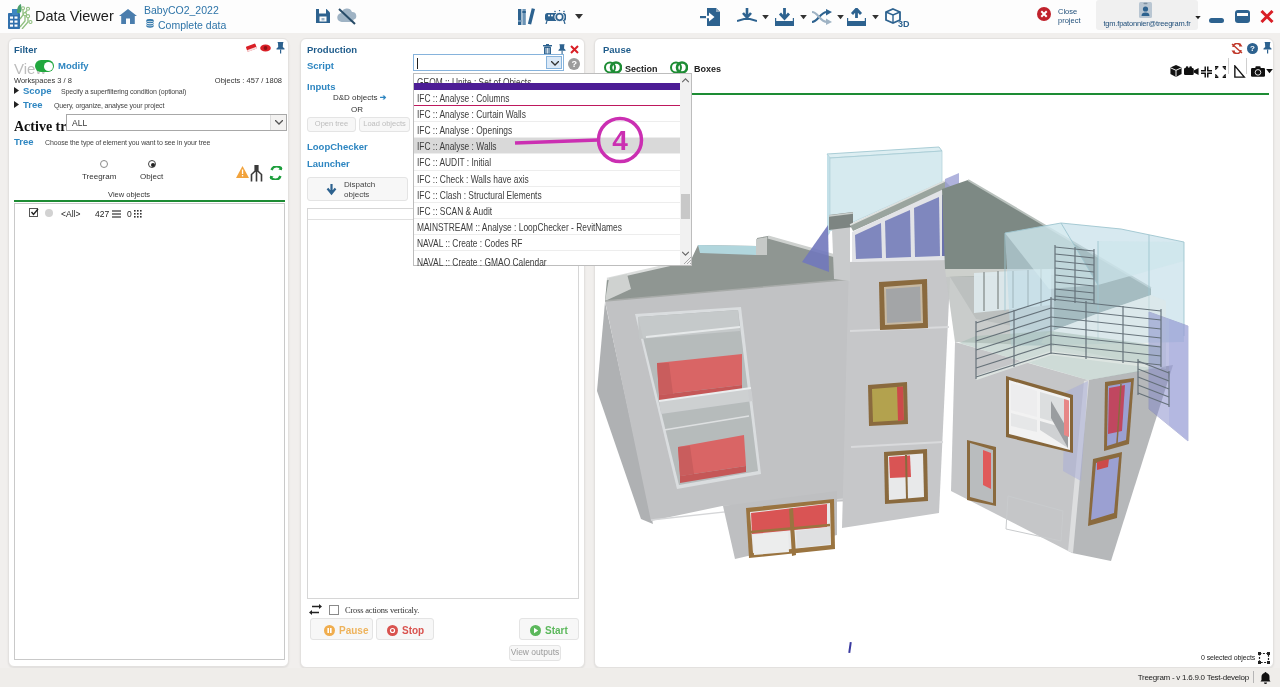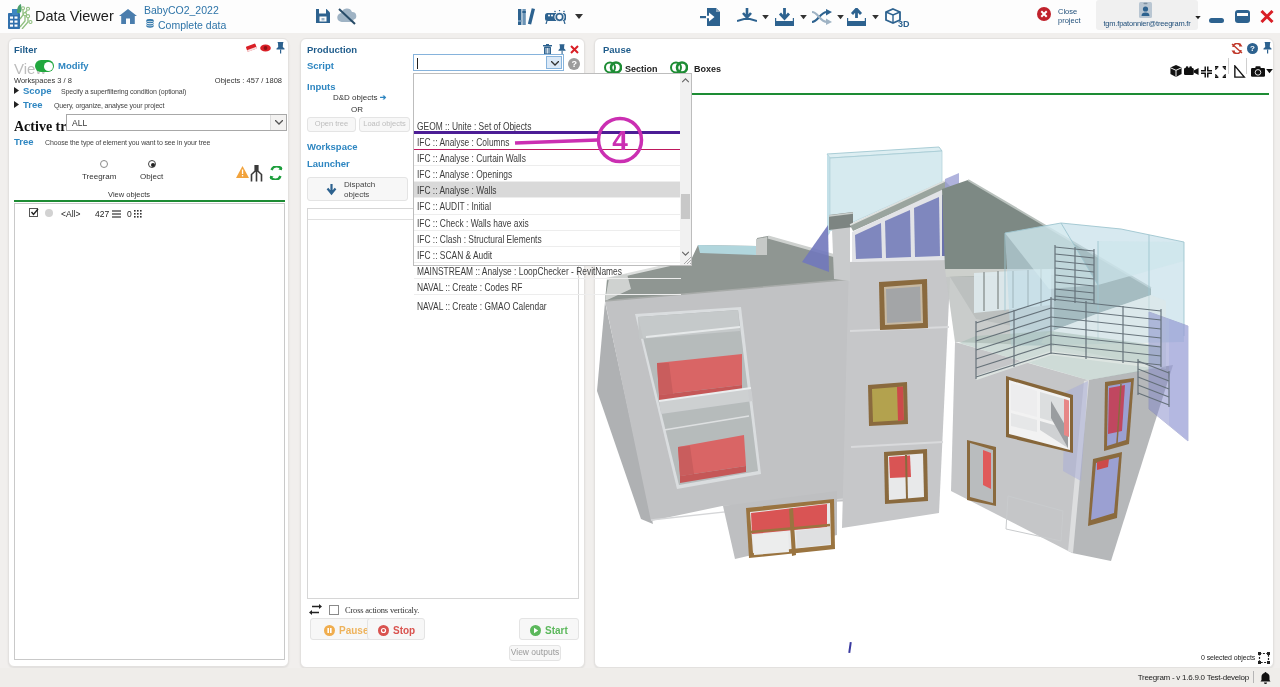--- a/index.html
+++ b/index.html
@@ -305,21 +305,21 @@
   <div class="abs" style="left:6px;top:42px;"><span class="blue">Inputs</span></div>
   <div class="abs" style="left:32px;top:54px;font-size:8px;color:#333;">D&amp;D objects <span style="color:#2e86c1;font-weight:bold;">➔</span></div>
   <div class="abs" style="left:50px;top:66px;font-size:8px;color:#333;">OR</div>
   <div class="btn" style="left:6px;top:78px;width:49px;height:15px;">
       <div style="font-size:7.5px;color:#bdbdbd;line-height:12.5px;">Open tree</div>
     </div>
   <div class="btn" style="left:58px;top:78px;width:51px;height:15px;">
       <div style="font-size:7.5px;color:#bdbdbd;line-height:12.5px;">Load objects</div>
     </div>
 
-  <div class="abs" style="left:6px;top:102px;"><span class="blue">Workspace</span></div>
+  <div class="abs" style="left:6px;top:102px;"><span class="blue">LoopChecker</span></div>
   <div class="abs" style="left:6px;top:119px;"><span class="blue">Launcher</span></div>
 
   <div class="btn" style="left:6px;top:138px;width:101px;height:24px;">
     <svg style="position:absolute;left:18px;top:6px" width="11" height="12" viewBox="0 0 11 12">
         <path d="M5.5 0 L5.5 8 M1.5 4.5 L5.5 9.5 L9.5 4.5" stroke="#2d628f" stroke-width="2.2" fill="none"></path>
       </svg>
     <div style="position:absolute;left:36px;top:2px;font-size:8px;color:#444;line-height:10px;text-align:left;">Dispatch<br>objects</div>
   </div>
 
   <div class="abs" style="left:6px;top:169px;width:272px;height:391px;border:1px solid #d6d6d6;background:#fff;">
@@ -335,21 +335,21 @@
   <div class="abs" style="left:44px;top:566px;font-size:8.5px;letter-spacing:-0.2px;color:#333;font-family:Liberation Serif, serif;">Cross actions verticaly.</div>
 
   <div class="btn" style="left:9px;top:579px;width:63px;height:22px;">
     <svg style="position:absolute;left:13px;top:5.5px" width="11" height="11" viewBox="0 0 11 11">
         <circle cx="5.5" cy="5.5" r="5.5" fill="#f0ad4e"></circle>
         <rect x="3.4" y="3" width="1.6" height="5" fill="#fff"></rect>
         <rect x="6" y="3" width="1.6" height="5" fill="#fff"></rect>
       </svg>
     <span style="position:absolute;left:28px;top:6px;font-size:10px;font-weight:bold;color:#eeb35c;">Pause</span>
   </div>
-  <div class="btn" style="left:66px;top:579px;width:58px;height:22px;">
+  <div class="btn" style="left:75px;top:579px;width:58px;height:22px;">
     <svg style="position:absolute;left:10px;top:5.5px" width="11" height="11" viewBox="0 0 11 11">
         <circle cx="5.5" cy="5.5" r="5.5" fill="#d9534f"></circle>
         <circle cx="5.5" cy="5.5" r="2.6" fill="#fff"></circle>
         <circle cx="5.5" cy="5.5" r="1.4" fill="#d9534f"></circle>
       </svg>
     <span style="position:absolute;left:25px;top:6px;font-size:10px;font-weight:bold;color:#d9534f;">Stop</span>
   </div>
   <div class="btn" style="left:218px;top:579px;width:60px;height:22px;">
     <svg style="position:absolute;left:10px;top:5.5px" width="11" height="11" viewBox="0 0 11 11">
         <circle cx="5.5" cy="5.5" r="5.5" fill="#5cb85c"></circle>
@@ -641,21 +641,21 @@
     <svg style="position:absolute;left:3.5px;top:4px" width="8" height="6" viewBox="0 0 8 6">
         <path d="M0 0 L4 4 L8 0" stroke="#333" stroke-width="1.3" fill="none"></path>
       </svg>
   </div>
 </div>
 <div class="abs" style="left:568px;top:58px;width:12px;height:12px;background:#9c9c9c;border-radius:50%;z-index:40;">
   <span style="position:absolute;left:3.5px;top:1px;font-size:9px;font-weight:bold;color:#fff;">?</span>
 </div>
 <div class="abs" id="dropdown" style="left:413px;top:73px;width:279px;height:193px;background:#fff;border:1px solid #bdbdbd;z-index:40;font-size:10.5px;color:#3c3c3c;">
   <div style="position:absolute;left:0;top:0;width:267px;">
-    <div style="height:16.1px;border-bottom:3px solid #4c1d95;padding-left:3px;line-height:16px;white-space:nowrap;overflow:hidden;margin-top:44px;"><span style="display:inline-block;transform:scaleX(0.8);transform-origin:0 50%;">GEOM :: Unite : Set of Objects</span></div>
+    <div style="height:16.1px;border-bottom:7px solid #4c1d95;padding-left:3px;line-height:16px;white-space:nowrap;overflow:hidden;"><span style="display:inline-block;transform:scaleX(0.8);transform-origin:0 50%;">GEOM :: Unite : Set of Objects</span></div>
     <div style="height:16.1px;border-bottom:1px solid #be185d;padding-left:3px;line-height:16px;white-space:nowrap;overflow:hidden;"><span style="display:inline-block;transform:scaleX(0.8);transform-origin:0 50%;">IFC :: Analyse : Columns</span></div>
     <div style="height:16.1px;border-bottom:1px solid #ededed;padding-left:3px;line-height:16px;white-space:nowrap;overflow:hidden;"><span style="display:inline-block;transform:scaleX(0.8);transform-origin:0 50%;">IFC :: Analyse : Curtain Walls</span></div>
     <div style="height:16.1px;border-bottom:1px solid #ededed;padding-left:3px;line-height:16px;white-space:nowrap;overflow:hidden;"><span style="display:inline-block;transform:scaleX(0.8);transform-origin:0 50%;">IFC :: Analyse : Openings</span></div>
     <div style="height:16.1px;border-bottom:1px solid #ededed;padding-left:3px;line-height:16px;white-space:nowrap;overflow:hidden;background:#d9d9d9;"><span style="display:inline-block;transform:scaleX(0.8);transform-origin:0 50%;">IFC :: Analyse : Walls</span></div>
     <div style="height:16.1px;border-bottom:1px solid #ededed;padding-left:3px;line-height:16px;white-space:nowrap;overflow:hidden;"><span style="display:inline-block;transform:scaleX(0.8);transform-origin:0 50%;">IFC :: AUDIT : Initial</span></div>
     <div style="height:16.1px;border-bottom:1px solid #ededed;padding-left:3px;line-height:16px;white-space:nowrap;overflow:hidden;"><span style="display:inline-block;transform:scaleX(0.8);transform-origin:0 50%;">IFC :: Check : Walls have axis</span></div>
     <div style="height:16.1px;border-bottom:1px solid #ededed;padding-left:3px;line-height:16px;white-space:nowrap;overflow:hidden;"><span style="display:inline-block;transform:scaleX(0.8);transform-origin:0 50%;">IFC :: Clash : Structural Elements</span></div>
     <div style="height:16.1px;border-bottom:1px solid #ededed;padding-left:3px;line-height:16px;white-space:nowrap;overflow:hidden;"><span style="display:inline-block;transform:scaleX(0.8);transform-origin:0 50%;">IFC :: SCAN &amp; Audit</span></div>
     <div style="height:16.1px;border-bottom:1px solid #ededed;padding-left:3px;line-height:16px;white-space:nowrap;overflow:hidden;"><span style="display:inline-block;transform:scaleX(0.8);transform-origin:0 50%;">MAINSTREAM :: Analyse : LoopChecker - RevitNames</span></div>
     <div style="height:16.1px;border-bottom:1px solid #ededed;padding-left:3px;line-height:16px;white-space:nowrap;overflow:hidden;"><span style="display:inline-block;transform:scaleX(0.8);transform-origin:0 50%;">NAVAL :: Create : Codes RF</span></div>

